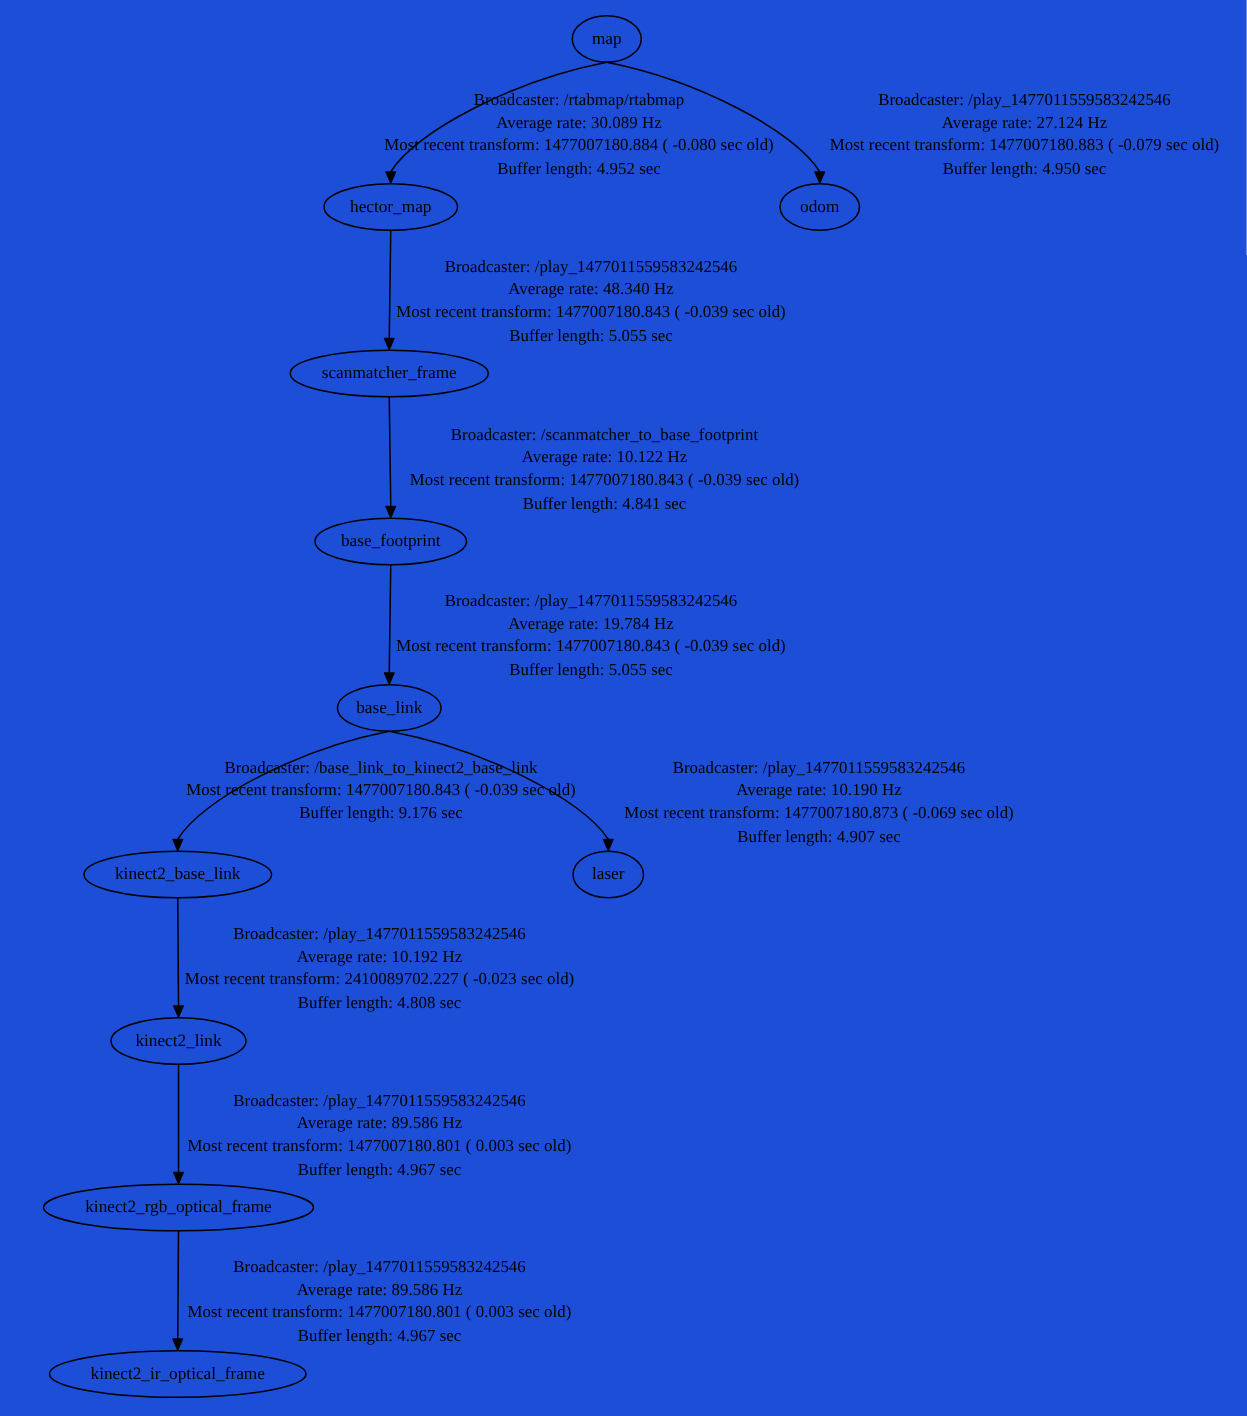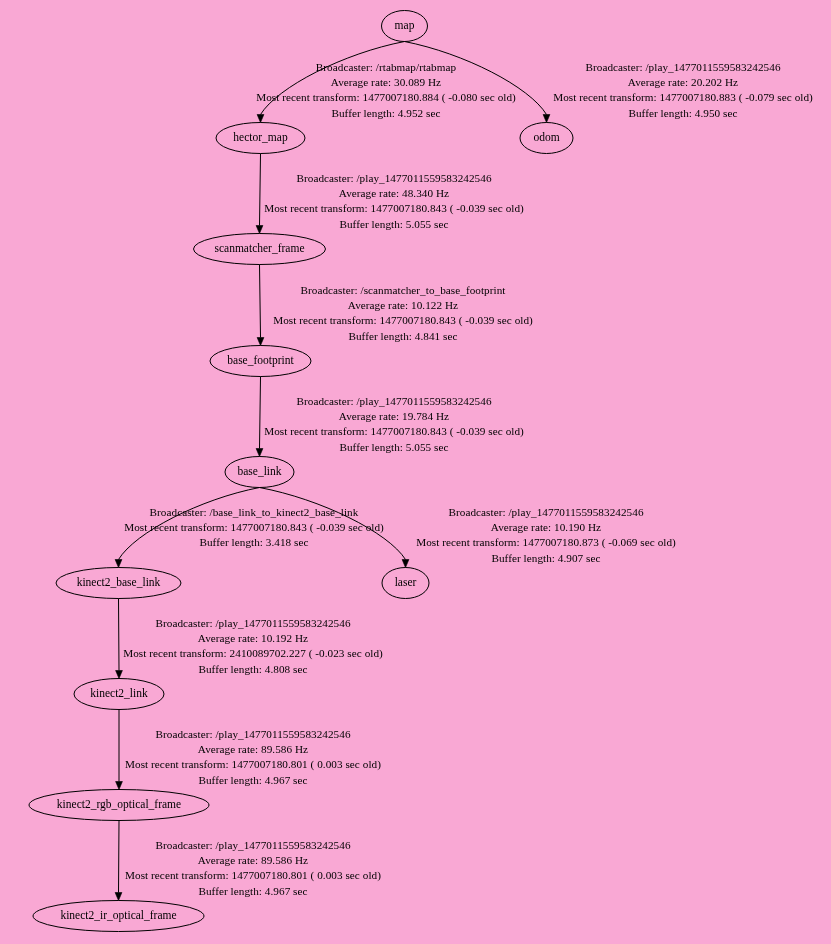--- a/index.html
+++ b/index.html
@@ -11,21 +11,21 @@
     width: 831px;
     height: 944px;
     font-family: "Liberation Serif", "DejaVu Serif", serif;
     color: #000000;
     overflow: hidden;
   }
   #canvas {
     position: relative;
     width: 831px;
     height: 944px;
-    background: #f9a8d4;
+    background: #1d4ed8;
   }
   #graph-svg {
     position: absolute;
     left: 0;
     top: 0;
     width: 831px;
     height: 944px;
   }
   .tf-node-label {
     font-family: "Liberation Serif", "DejaVu Serif", serif;
@@ -163,21 +163,21 @@
 
   <div id="edge-labels-layer">
       <div class="edge-label" style="left: 386px; top: 60px;">
         <div>Broadcaster: /rtabmap/rtabmap</div>
         <div>Average rate: 30.089 Hz</div>
         <div>Most recent transform: 1477007180.884 ( -0.080 sec old)</div>
         <div>Buffer length: 4.952 sec</div>
       </div>
       <div class="edge-label" style="left: 683px; top: 60px;">
         <div>Broadcaster: /play_1477011559583242546</div>
-        <div>Average rate: 20.202 Hz</div>
+        <div>Average rate: 27.124 Hz</div>
         <div>Most recent transform: 1477007180.883 ( -0.079 sec old)</div>
         <div>Buffer length: 4.950 sec</div>
       </div>
       <div class="edge-label" style="left: 394px; top: 171px;">
         <div>Broadcaster: /play_1477011559583242546</div>
         <div>Average rate: 48.340 Hz</div>
         <div>Most recent transform: 1477007180.843 ( -0.039 sec old)</div>
         <div>Buffer length: 5.055 sec</div>
       </div>
       <div class="edge-label" style="left: 403px; top: 283px;">
@@ -188,21 +188,21 @@
       </div>
       <div class="edge-label" style="left: 394px; top: 394px;">
         <div>Broadcaster: /play_1477011559583242546</div>
         <div>Average rate: 19.784 Hz</div>
         <div>Most recent transform: 1477007180.843 ( -0.039 sec old)</div>
         <div>Buffer length: 5.055 sec</div>
       </div>
       <div class="edge-label" style="left: 254px; top: 505px;">
         <div>Broadcaster: /base_link_to_kinect2_base_link</div>
         <div>Most recent transform: 1477007180.843 ( -0.039 sec old)</div>
-        <div>Buffer length: 3.418 sec</div>
+        <div>Buffer length: 9.176 sec</div>
       </div>
       <div class="edge-label" style="left: 546px; top: 505px;">
         <div>Broadcaster: /play_1477011559583242546</div>
         <div>Average rate: 10.190 Hz</div>
         <div>Most recent transform: 1477007180.873 ( -0.069 sec old)</div>
         <div>Buffer length: 4.907 sec</div>
       </div>
       <div class="edge-label" style="left: 253px; top: 616px;">
         <div>Broadcaster: /play_1477011559583242546</div>
         <div>Average rate: 10.192 Hz</div>

